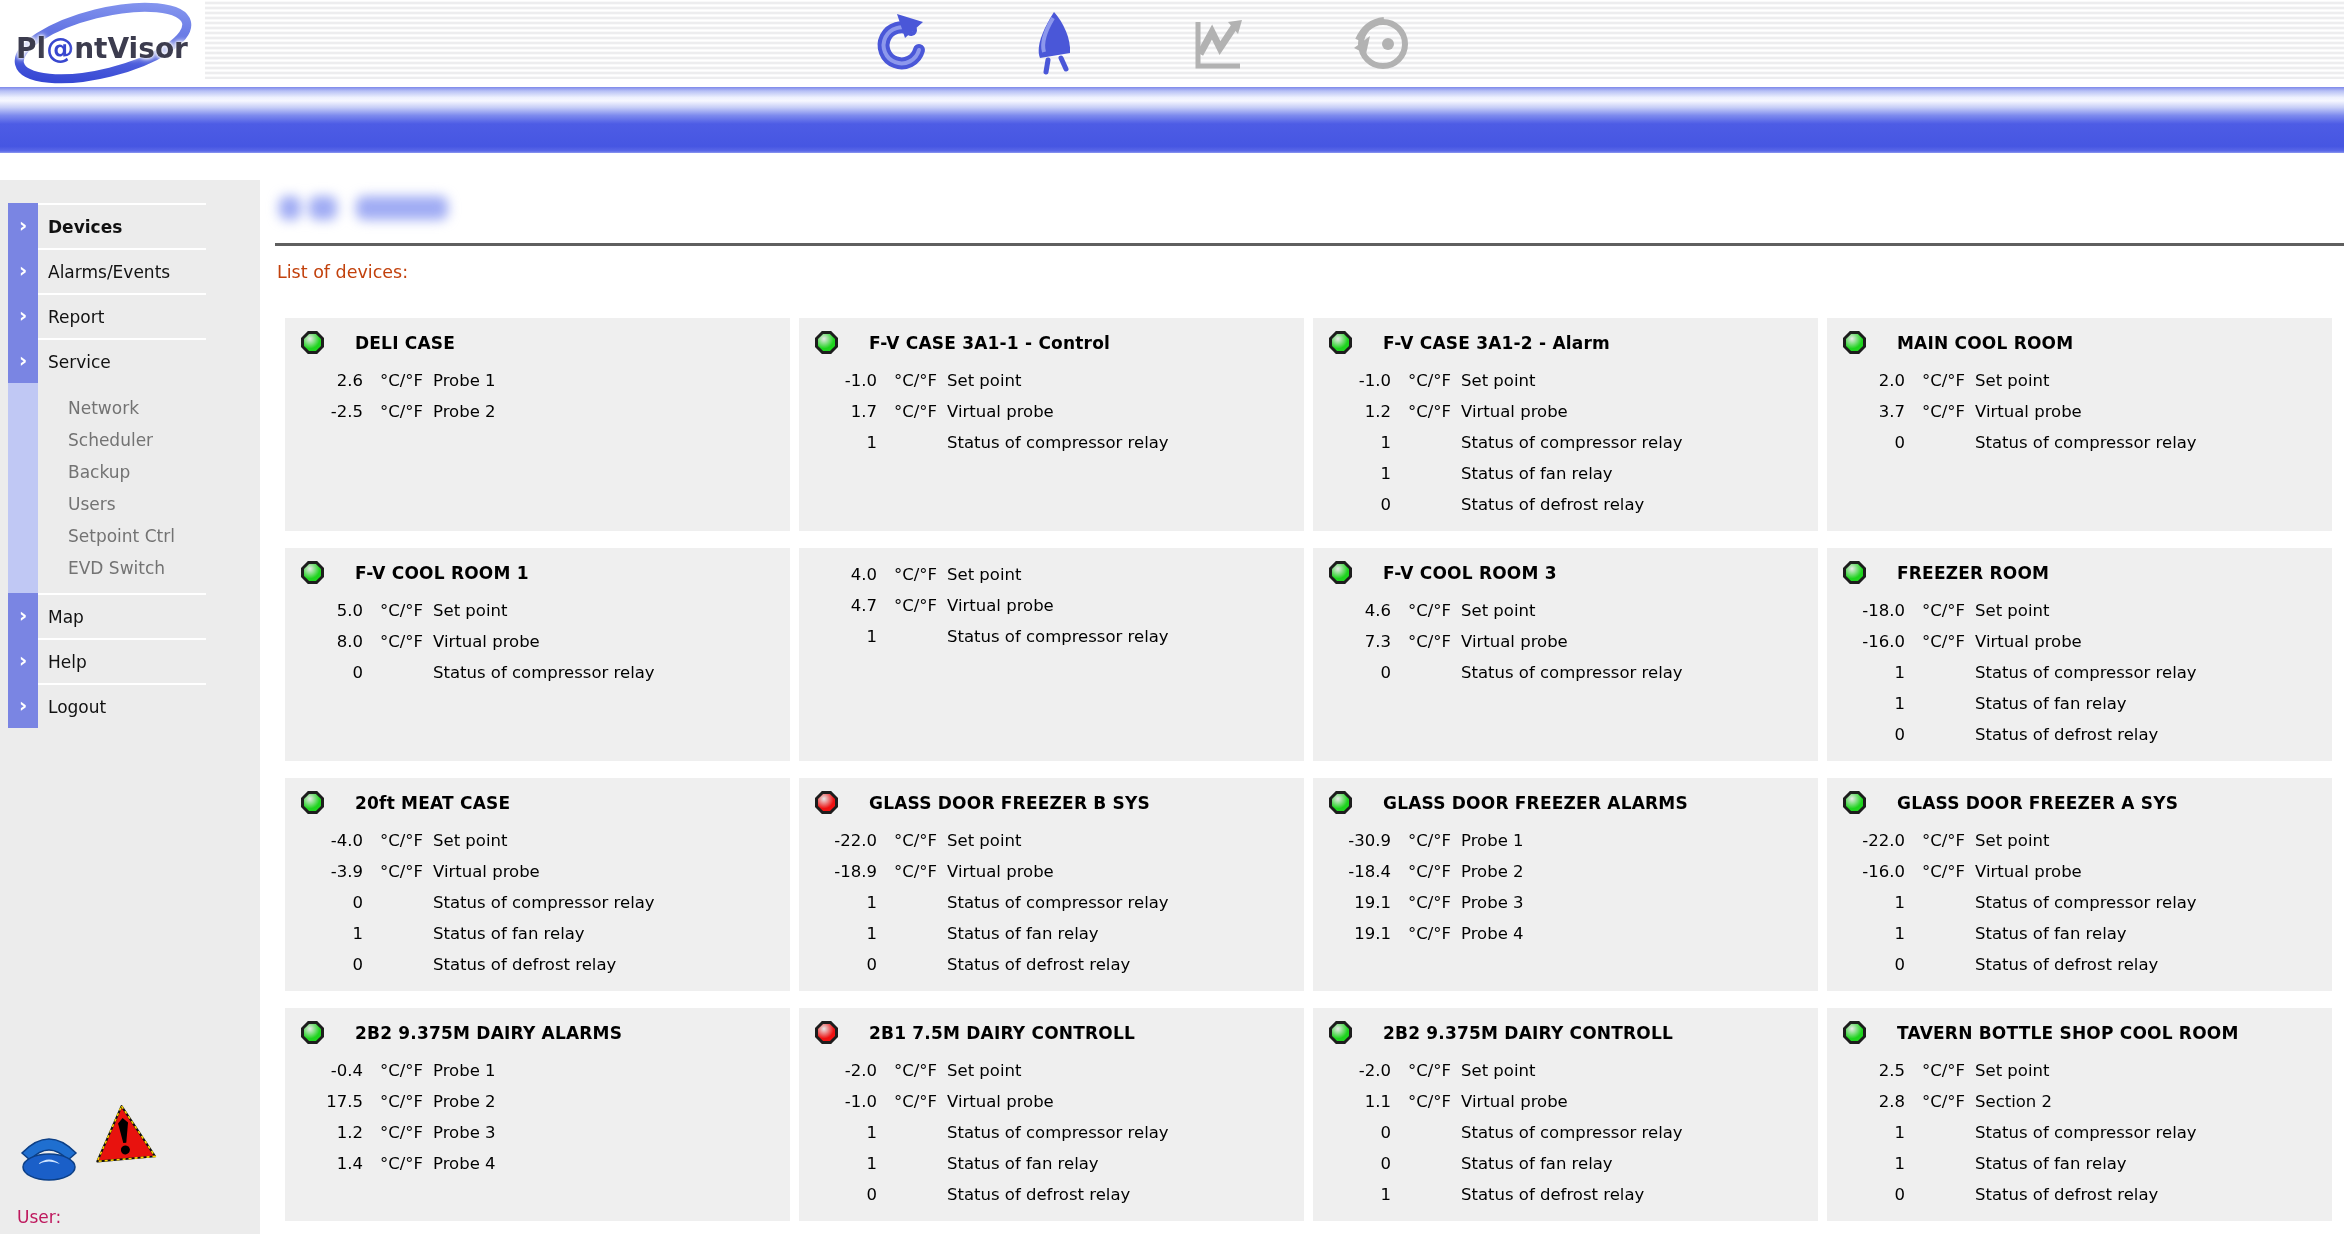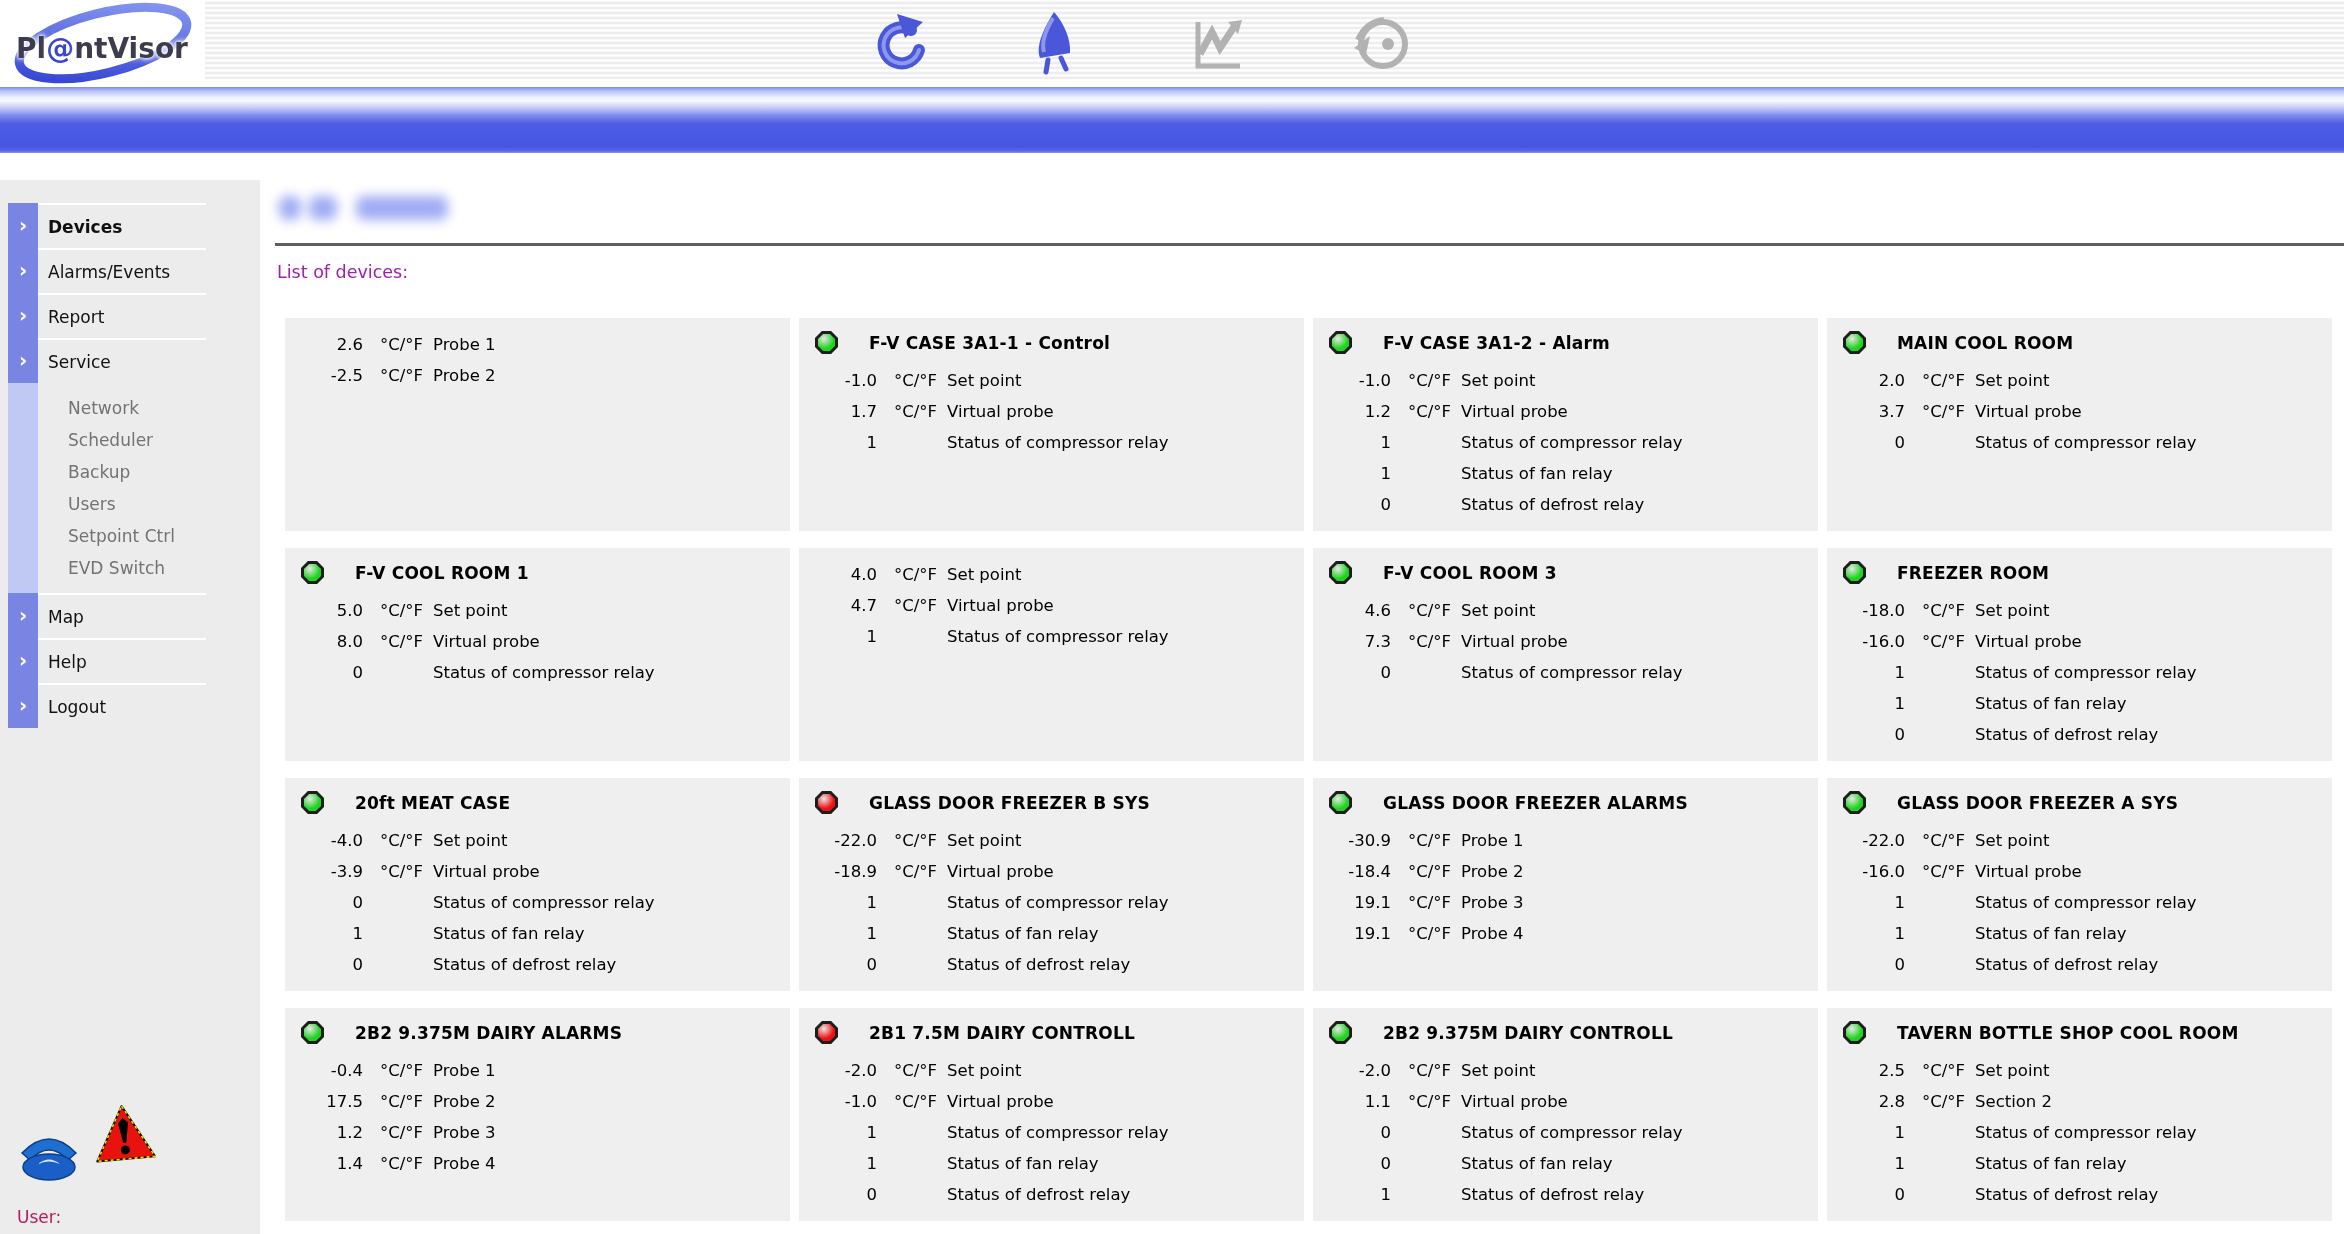--- a/index.html
+++ b/index.html
@@ -42,21 +42,21 @@
   .user-name{position:absolute;left:0;top:138px;font-size:17px;color:#111;white-space:nowrap;}
 
   
   .main{position:absolute;left:260px;top:180px;right:0;bottom:0;background:#fff;}
   .page-title-redacted{position:absolute;left:17px;top:14px;height:28px;filter:blur(6px);}
   .blob{position:absolute;top:2px;height:24px;background:#8f9df2;border-radius:8px;opacity:.85;}
   .blob.b1{left:2px;width:22px;}
   .blob.b2{left:32px;width:28px;}
   .blob.b3{left:79px;width:92px;}
   .rule{position:absolute;left:15px;right:0;top:63px;height:3px;background:#5f5f5f;}
-  .list-label{position:absolute;left:17px;top:82px;font-size:17.5px;color:#a21caf;}
+  .list-label{position:absolute;left:17px;top:82px;font-size:17.5px;color:#c2410c;}
 
   .cards{position:absolute;left:25px;top:138px;display:grid;
     grid-template-columns:repeat(4,505px);grid-auto-rows:213px;gap:17px 9px;}
   .card{background:#efefef;position:relative;cursor:pointer;}
   .card-header{display:flex;align-items:center;padding:13px 0 0 16px;}
   .led{width:23px;height:23px;background:#1d1d1d;flex:0 0 auto;
     clip-path:polygon(30% 0,70% 0,100% 30%,100% 70%,70% 100%,30% 100%,0 70%,0 30%);
     display:flex;align-items:center;justify-content:center;}
   .led-inner{width:17px;height:17px;
     clip-path:polygon(30% 0,70% 0,100% 30%,100% 70%,70% 100%,30% 100%,0 70%,0 30%);}
@@ -212,20 +212,26 @@
   <div class="main">
     <div class="page-title-redacted">
       <div class="blob b1"></div>
         <div class="blob b2"></div>
         <div class="blob b3"></div>
     </div>
     <div class="rule"></div>
     <div class="list-label">List of devices:</div>
     <div class="cards">
   <div class="card">
+    <div class="card-header">
+      <div class="led">
+        <div class="led-inner" style="background: radial-gradient(circle at 35% 28%, rgba(255, 255, 255, 0.9) 0%, rgb(30, 212, 30) 60%);"></div>
+      </div>
+      <div class="device-title">DELI CASE</div>
+    </div>
     <div class="rows">
   <div class="drow">
     <span class="val">2.6</span>
     <span class="unit">°C/°F</span>
     <span class="lbl">Probe 1</span>
   </div>
 
   <div class="drow">
     <span class="val">-2.5</span>
     <span class="unit">°C/°F</span>

